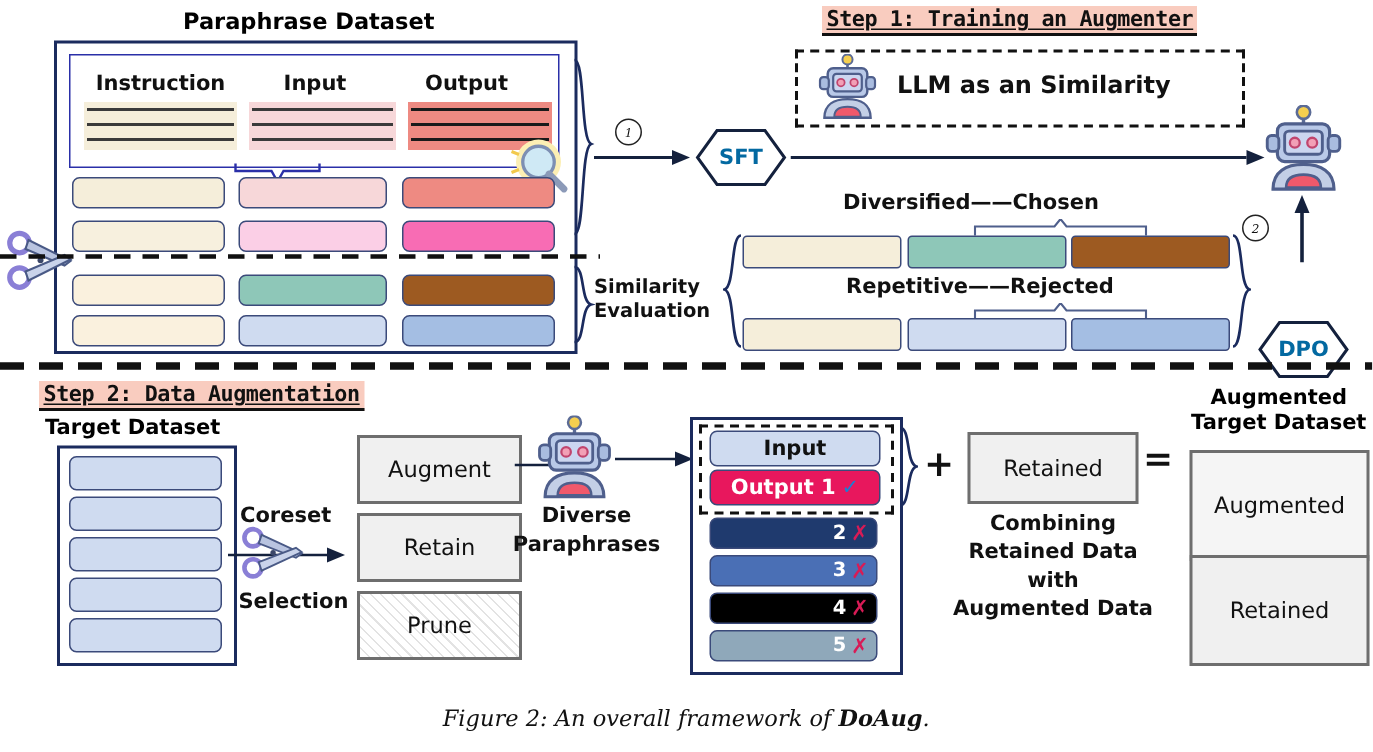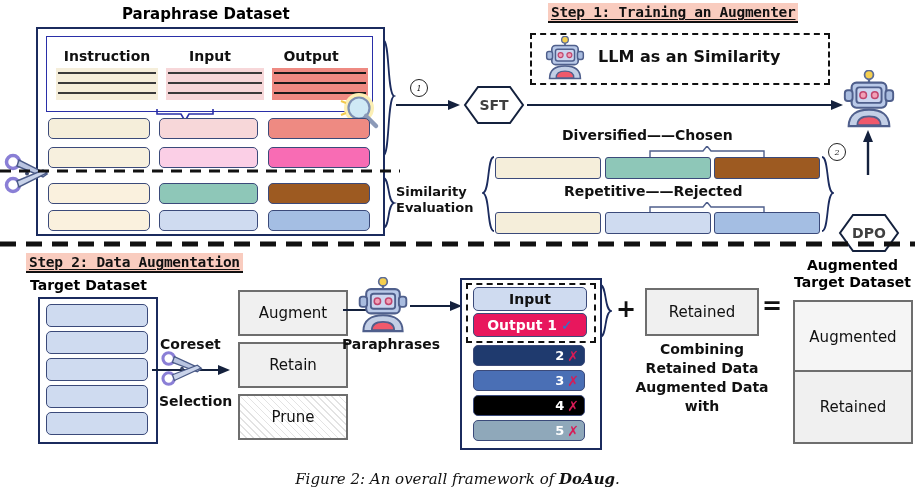--- a/index.html
+++ b/index.html
@@ -14,21 +14,21 @@
              padding:1px 3px 1px 3px;display:inline-block;color:#111;
              text-decoration:underline;text-underline-offset:2px;}
 
   .navybox{border:2px solid #1b2b5e;background:#fff;}
   .cell{border:1px solid #3b4a7a;border-radius:5px;height:19px;}
   .bar{border:1px solid #3b4a7a;border-radius:3px;height:20px;}
 
   .hex{position:relative;width:62px;height:40px;}
   .hex svg{position:absolute;left:0;top:0;}
   .hex span{position:absolute;inset:0;display:flex;align-items:center;
-            justify-content:center;font-weight:700;font-size:14px;color:#404040;
+            justify-content:center;font-weight:700;font-size:14px;color:#0369a1;
             font-family:"DejaVu Sans",sans-serif;}
 
   .circnum{width:16px;height:16px;border:1.4px solid #222;border-radius:50%;
            display:flex;align-items:center;justify-content:center;
            font-size:8px;font-style:italic;font-family:"DejaVu Serif",serif;
            background:#fff;color:#111;}
 
   .dashedbox{border:2px dashed #111;background:#fff;}
   .graybox{border:2px solid #6e6e6e;background:#f0f0f0;}
 
@@ -279,20 +279,21 @@
     <path d="M18 57 C18 50 24 48 30 48 C36 48 42 50 42 57 Z" fill="#f0596b" stroke="#4f5f8c" stroke-width="1.8"></path>
   </svg>
 </div>
 
 <svg class="abs" style="left:410px;top:300px;" width="52" height="12">
   <line x1="0" y1="6" x2="40" y2="6" stroke="#14213d" stroke-width="1.8"></line>
   <path d="M40 1 L52 6 L40 11 Z" fill="#14213d"></path>
 </svg>
 
 <div class="abs smalllbl" style="left:336px;top:335px;width:110px;text-align:center;line-height:19px;font-size:14px;">
+  <div>Diverse</div>
   <div>Paraphrases</div>
 </div>
 
 <div class="abs navybox" style="left:460px;top:278px;width:138px;height:168px;"></div>
 
 <div class="abs" style="left:466px;top:283px;width:126px;height:56px;border:2px dashed #111;"></div>
 
 <div class="abs cell ctr" style="left:473px;top:287px;width:112px;height:22px;background:#cfdbf0;font-size:14px;font-weight:600;">Input</div>
 
 <div class="abs cell" style="left:473px;top:313px;width:112px;height:22px;background:#e8175d;display:flex;align-items:center;justify-content:center;gap:4px;">
@@ -323,22 +324,22 @@
 
 <div class="abs" style="left:616px;top:295px;font-size:24px;font-weight:700;">+</div>
 
 <div class="abs graybox ctr" style="left:645px;top:288px;width:110px;height:44px;font-size:15px;">Retained</div>
 
 <div class="abs" style="left:762px;top:292px;font-size:24px;font-weight:700;">=</div>
 
 <div class="abs smalllbl" style="left:628px;top:340px;width:148px;text-align:center;line-height:19px;font-size:14px;">
   <div>Combining</div>
   <div>Retained Data</div>
+  <div>with</div>
   <div>Augmented Data</div>
-  <div>with</div>
 </div>
 
 <div class="abs bold-title" style="left:790px;top:257px;width:125px;text-align:center;font-size:14px;line-height:17px;">
   <div>Augmented</div>
   <div>Target Dataset</div>
 </div>
 <div class="abs graybox ctr" style="left:793px;top:300px;width:116px;height:70px;font-size:15px;background:#f5f5f5;">Augmented</div>
 <div class="abs graybox ctr" style="left:793px;top:370px;width:116px;height:70px;font-size:15px;background:#f0f0f0;">Retained</div>
 
 <div class="abs caption" style="left:0px;top:470px;width:915px;text-align:center;font-style:italic;">

